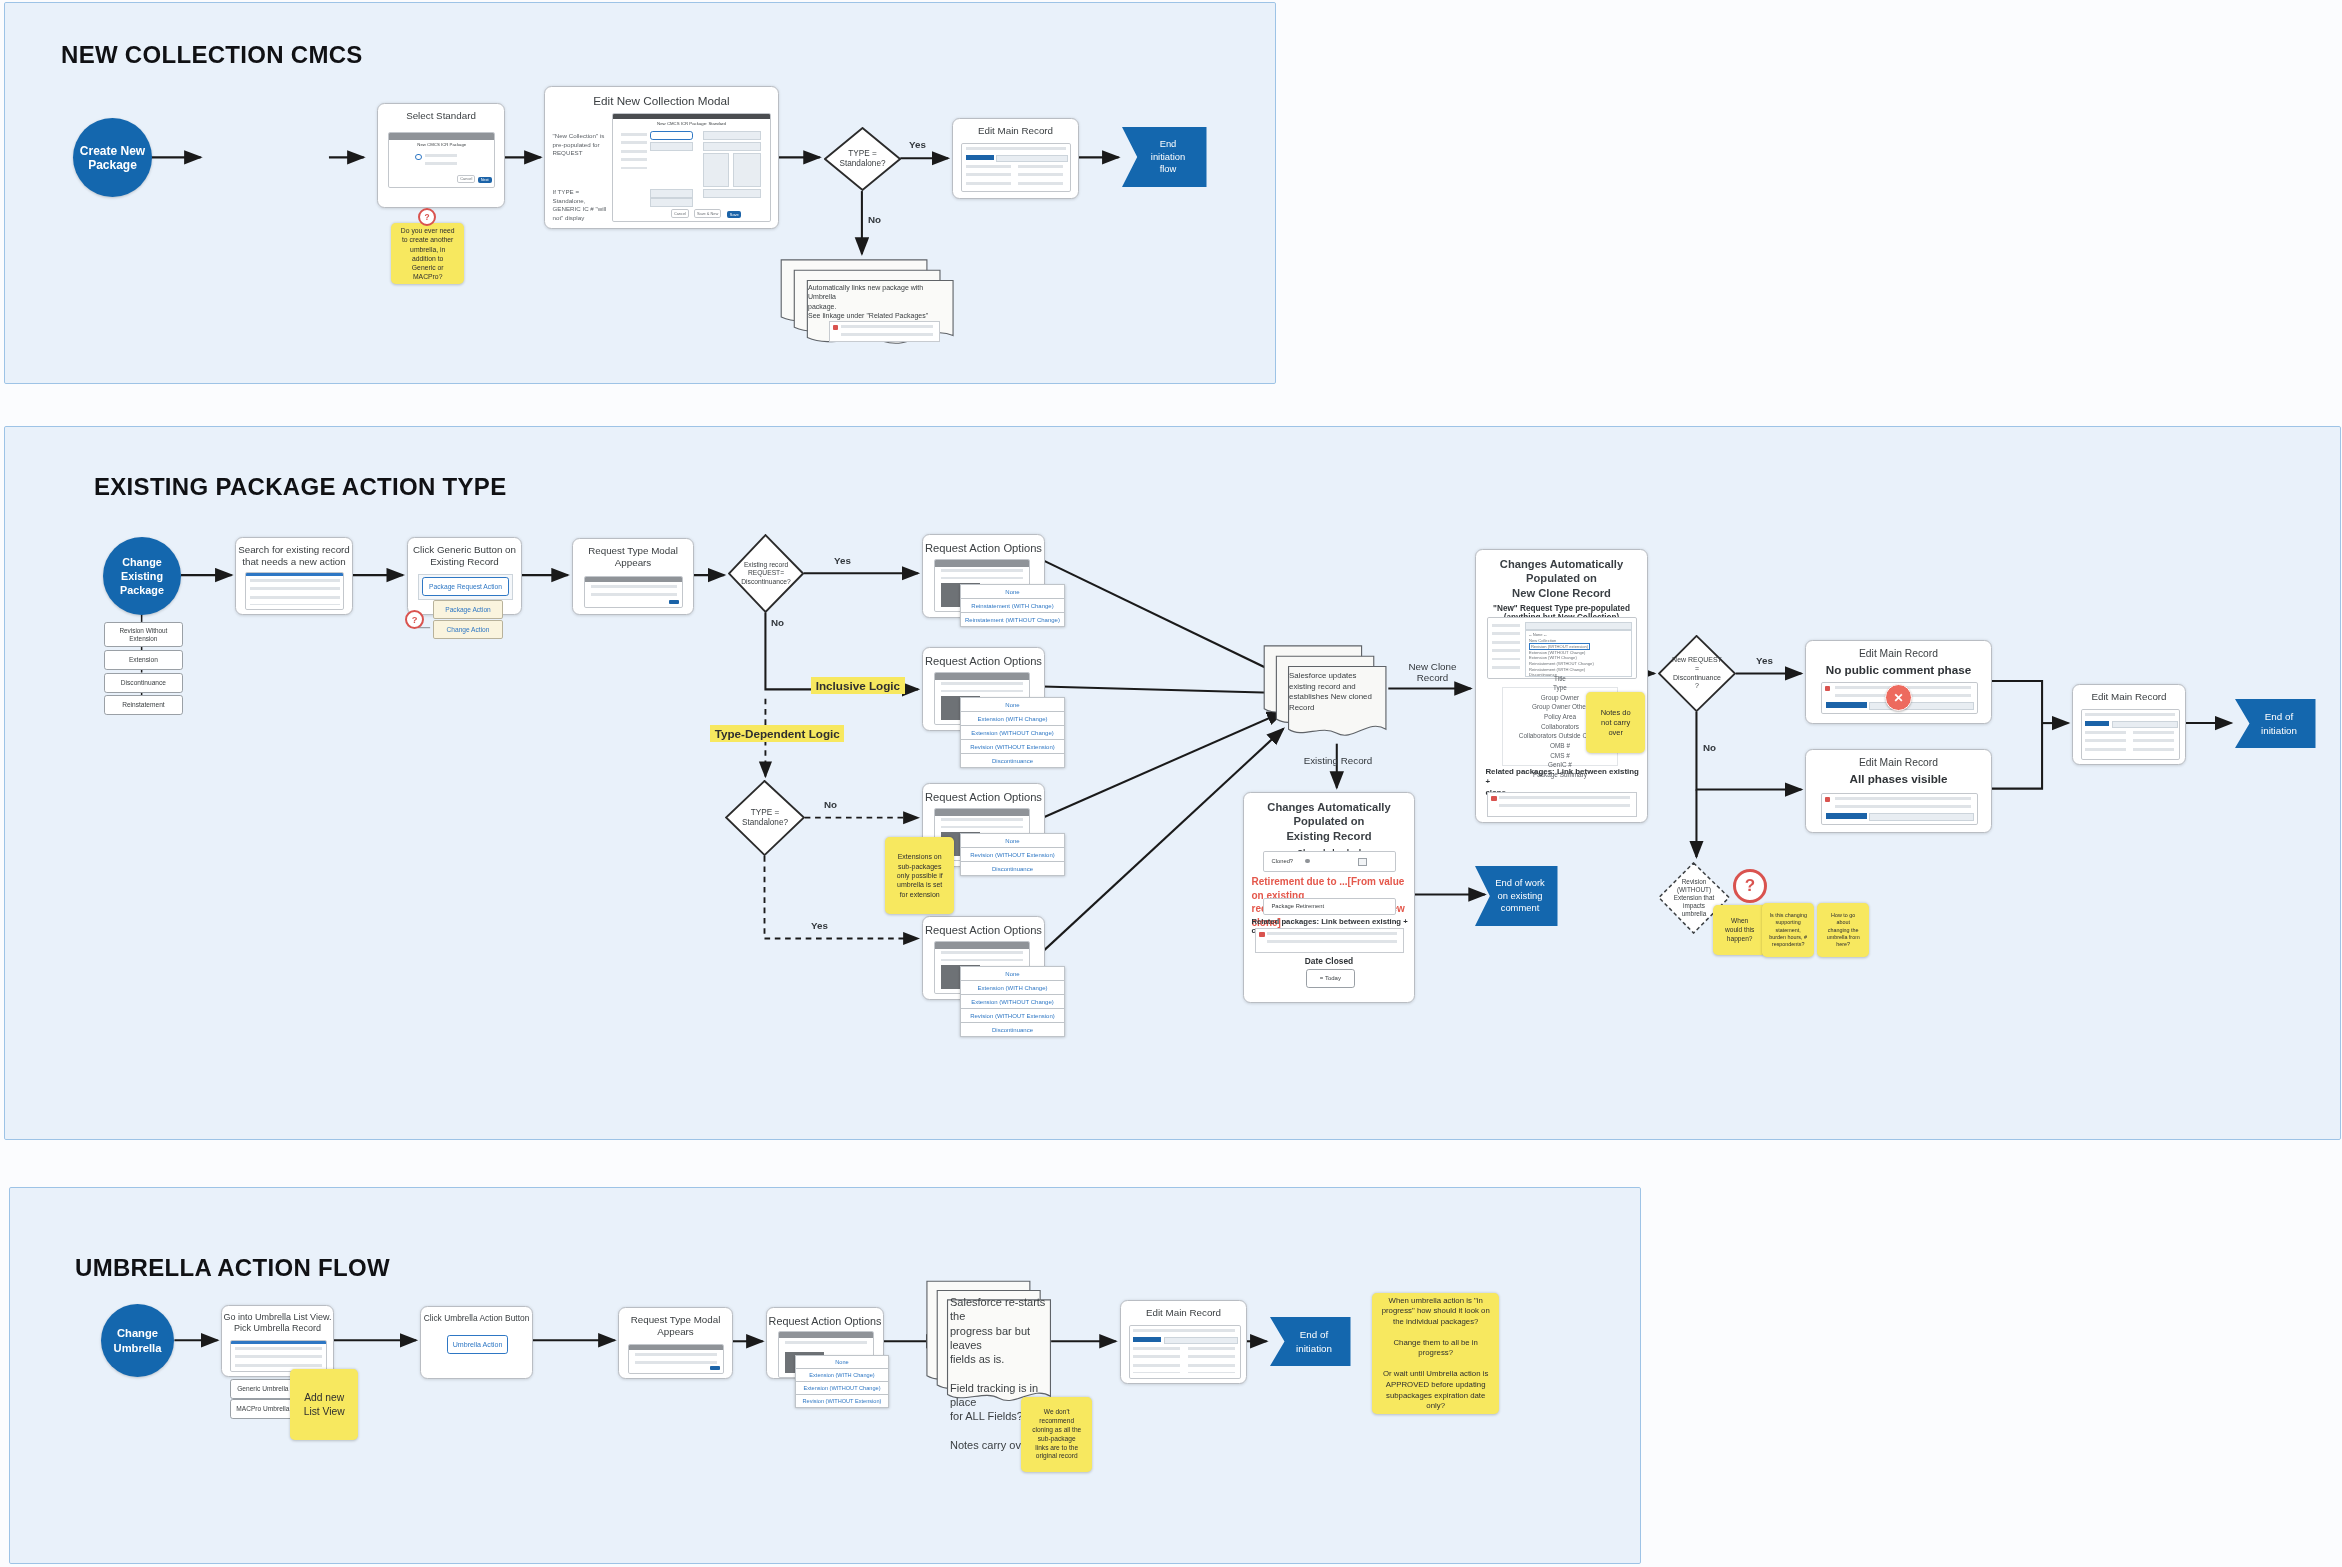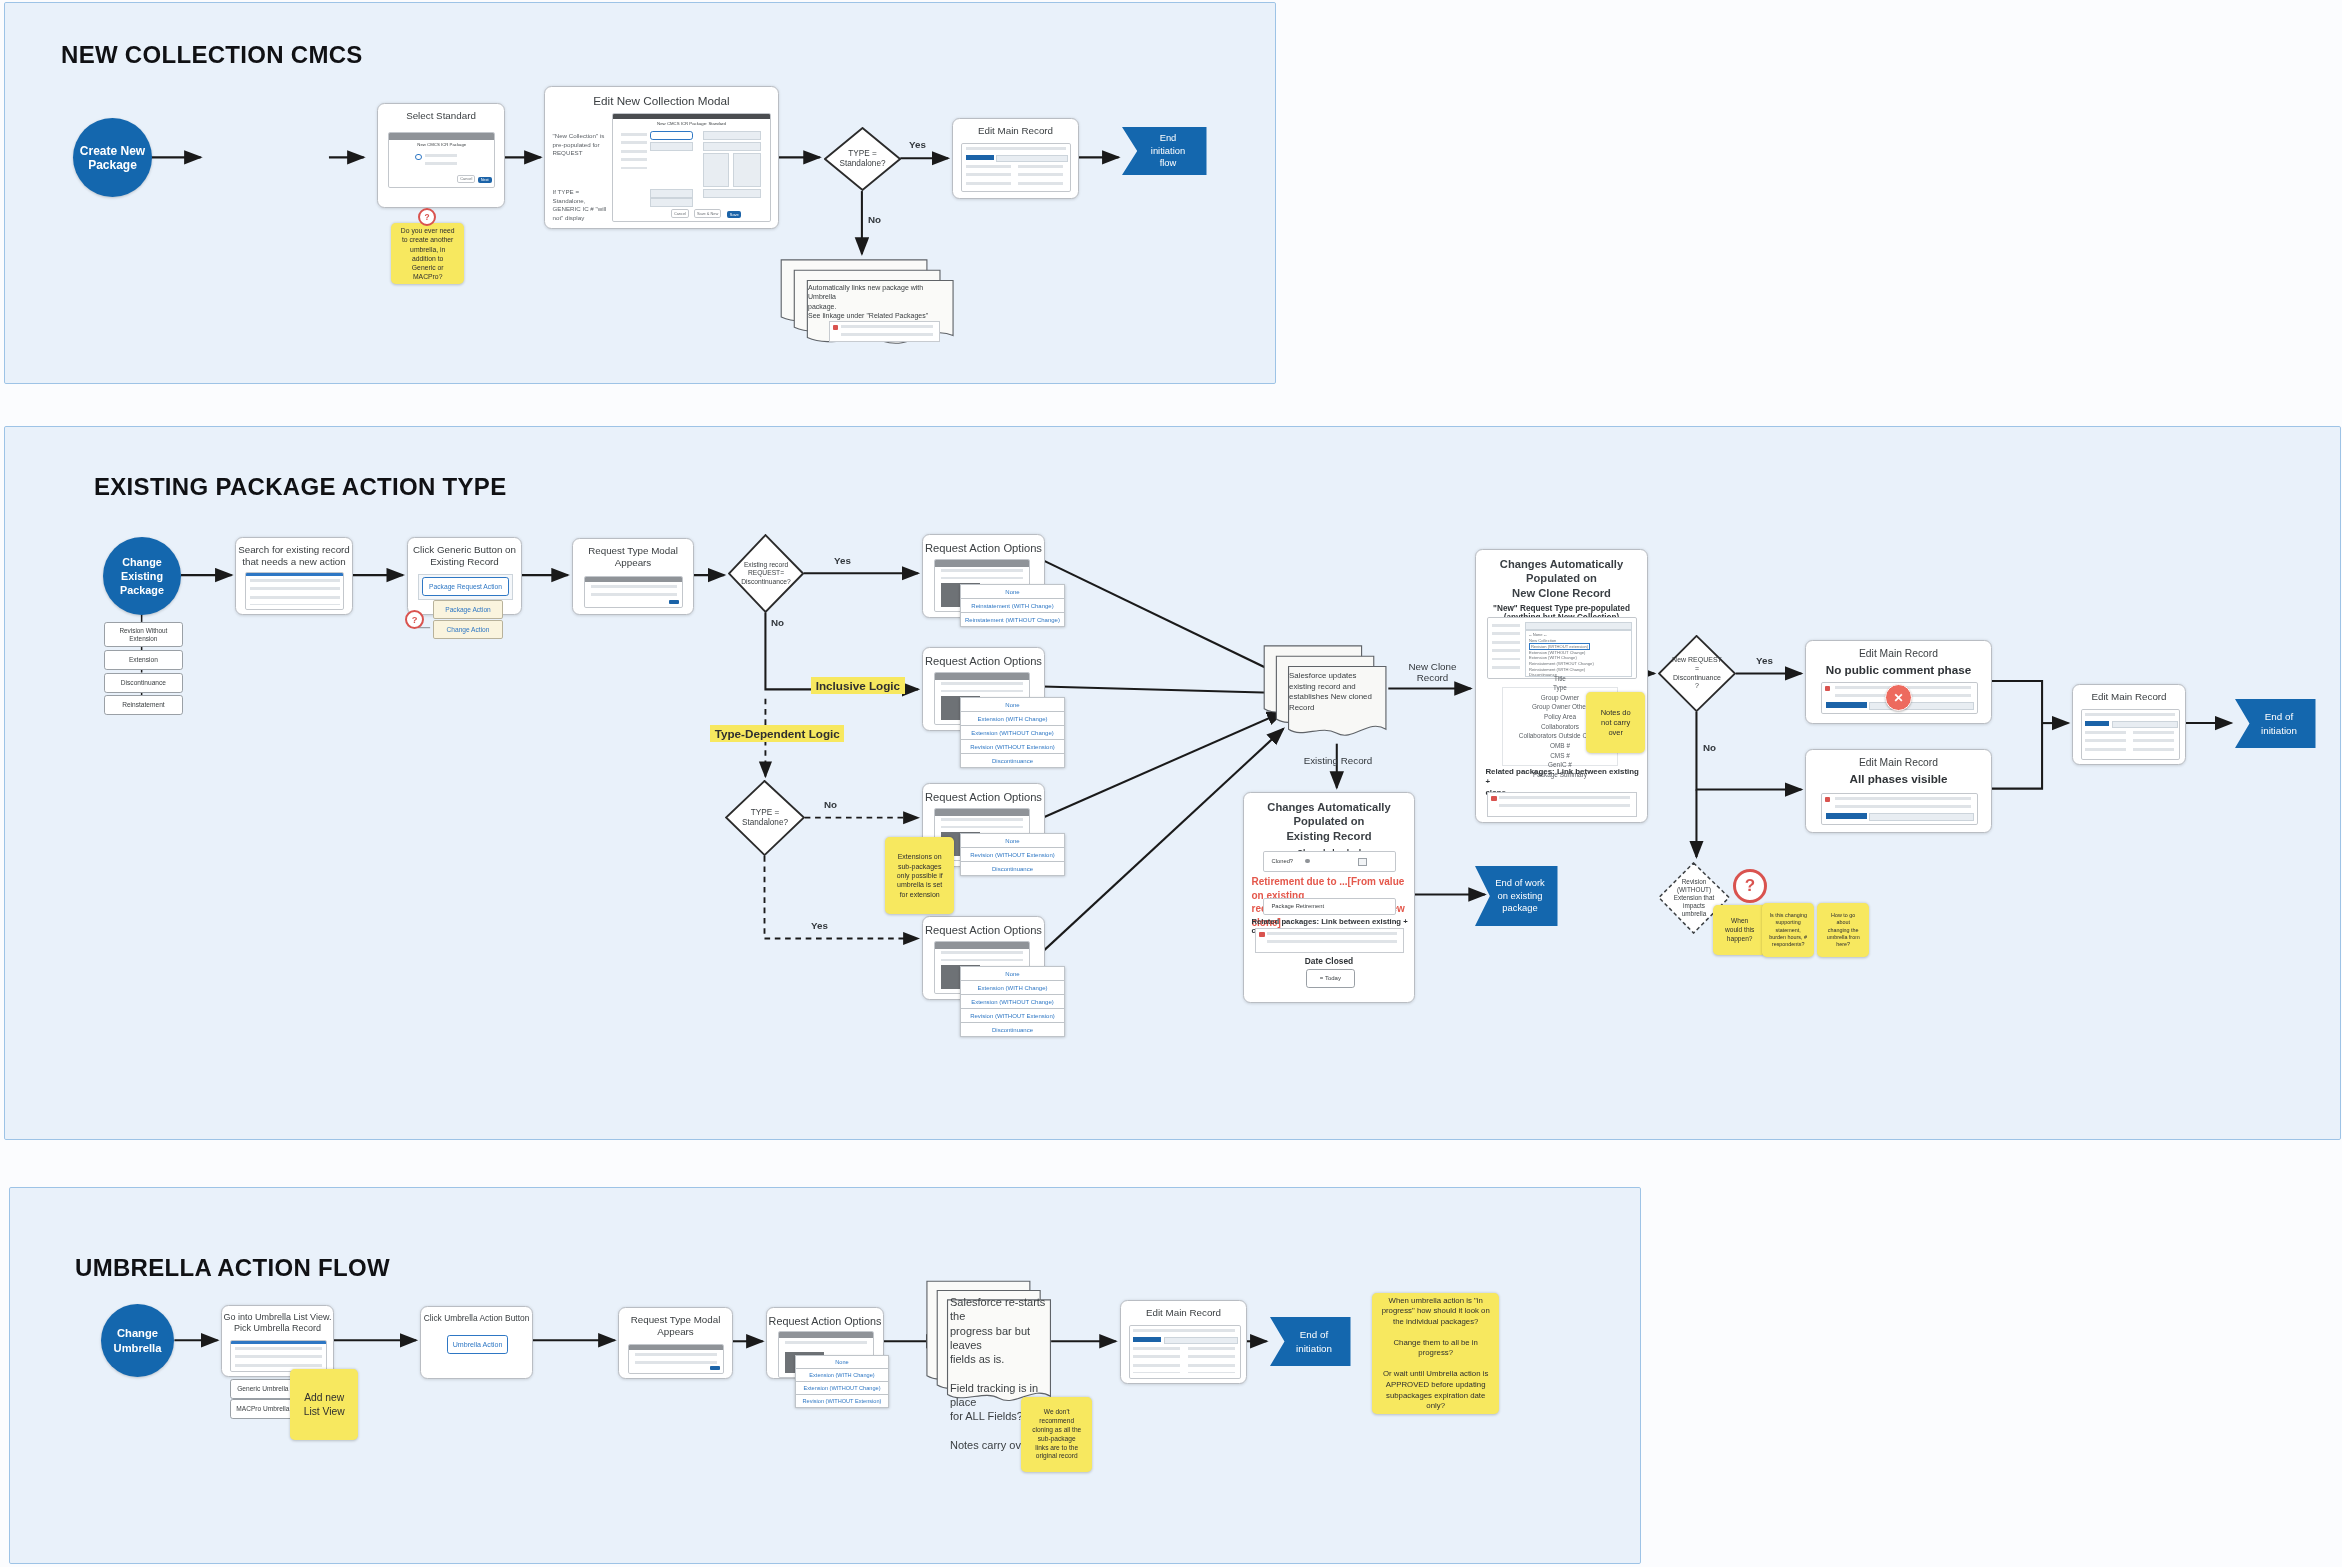--- a/index.html
+++ b/index.html
@@ -194,21 +194,21 @@
     <div class="node-title">Edit Main Record</div>
     <div class="thumb" style="left:8.4px;top:24px;width:108px;height:47px">
       <div class="rows" style="left:3.7px;top:2.8px;width:100px;height:5.6px"></div>
       <div class="bluebar" style="left:3.7px;top:11.2px;width:28px;height:4.7px"></div>
       <div class="ltbar" style="left:34px;top:11.2px;width:70px;height:4.7px"></div>
       <div class="rows" style="left:3.7px;top:20.6px;width:45px;height:22.5px"></div>
       <div class="rows" style="left:56px;top:20.6px;width:45px;height:22.5px"></div>
     </div>
   </div>
 
-  <div class="chev" style="left:1122px;top:127px;width:77px;height:48px;font-size:9.4px">
+  <div class="chev" style="left:1122px;top:127px;width:77px;height:60px;font-size:9.4px">
     <span class="pre">End
 initiation
 flow</span>
   </div>
 
   <div class="docstack" style="left:780px;top:259px;width:178px;height:99px">
     <svg width="178" height="99" viewBox="0 0 190 106">
       <g fill="#FAFAF8" stroke="#5f6368" stroke-width="1.2">
         <path d="M1,1 L157,1 L157,60 C130,48 112,76 82,66 C55,57 28,74 1,62 Z"></path>
         <path transform="translate(14,11)" d="M1,1 L157,1 L157,60 C130,48 112,76 82,66 C55,57 28,74 1,62 Z"></path>
@@ -441,21 +441,21 @@
       <div class="relico"></div>
         <div class="rows" style="left:11.2px;top:2.8px;width:130px;height:17px"></div>
     </div>
     <div class="boldline" style="font-size:8.4px;margin-top:0;position:absolute;left:0;right:0;top:163px">Date Closed</div>
     <div class="mini" style="left:62px;top:176px;width:45px;height:15px;font-size:6px;position:absolute">= Today</div>
   </div>
 
   <div class="chev" style="left:1475px;top:866px;width:75px;height:60px;font-size:9.4px">
     <span class="pre">End of work
 on existing
-package</span>
+comment</span>
   </div>
 
   <div class="diamond" style="left:1658px;top:635px;width:78px;height:77px">
     <svg width="78" height="77" viewBox="0 0 83 82">
         <polygon points="41,1 82,41 41,81 1,41" fill="#fff" stroke="#2b2b2b" stroke-width="2"></polygon>
       </svg>
     <div class="dtext pre" style="font-size:7px">New REQUEST
 =
 Discontinuance
 ?</div>

